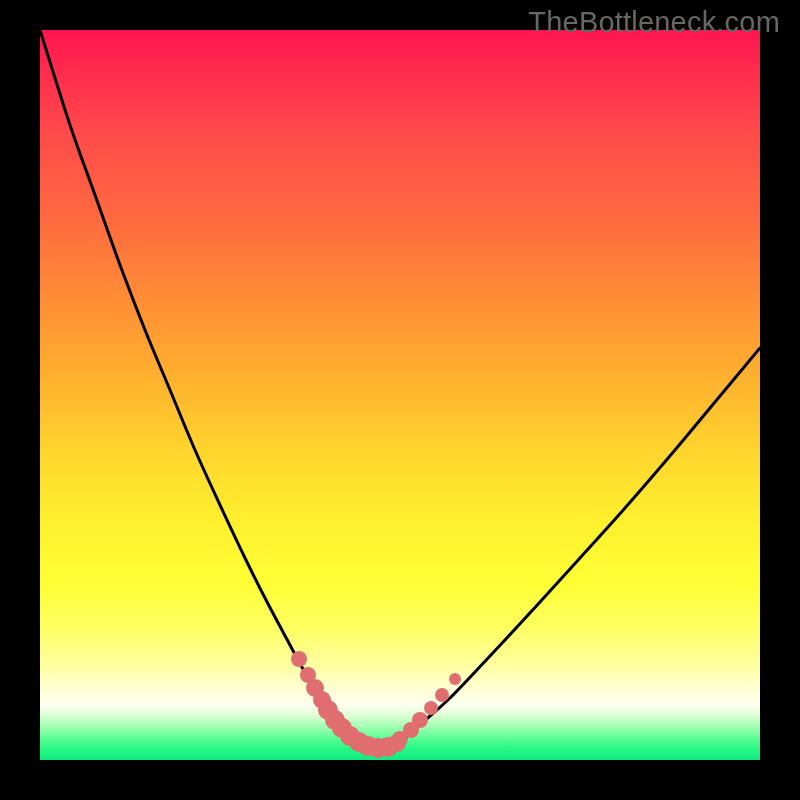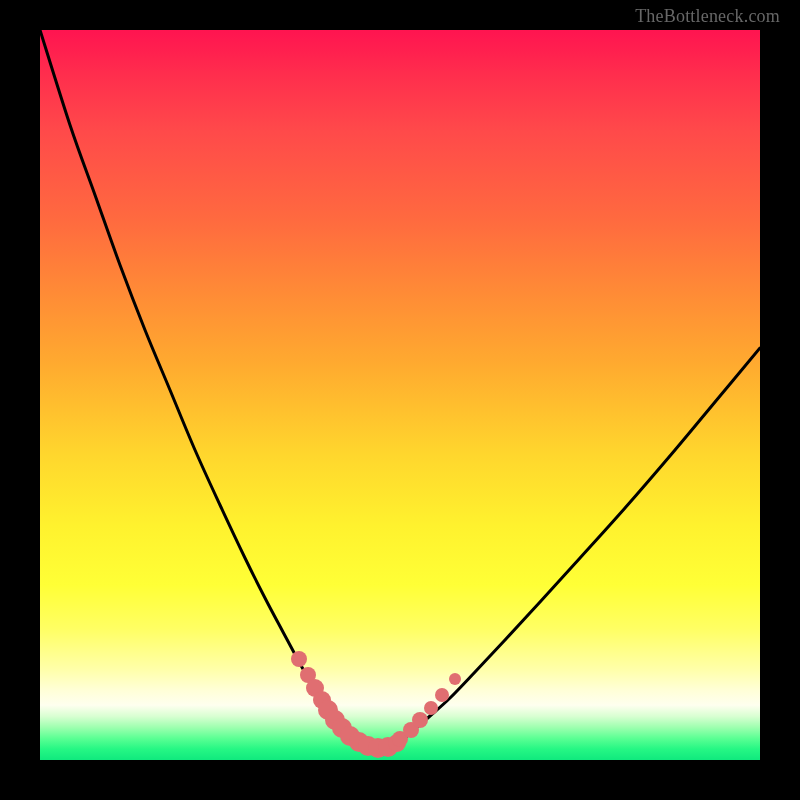--- a/index.html
+++ b/index.html
@@ -13,22 +13,22 @@
   .frame {
     position: relative;
     width: 800px;
     height: 800px;
     background: #000;
   }
   .watermark {
     position: absolute;
     top: 6px;
     right: 20px;
-    font-family: Liberation Serif, serif;
-    font-size: 18px;
+    font-family: Liberation Sans, sans-serif;
+    font-size: 29px;
     color: #676767;
     letter-spacing: 0.2px;
     z-index: 10;
   }
   .plot-area {
     position: absolute;
     left: 40px;
     top: 30px;
     width: 720px;
     height: 730px;

